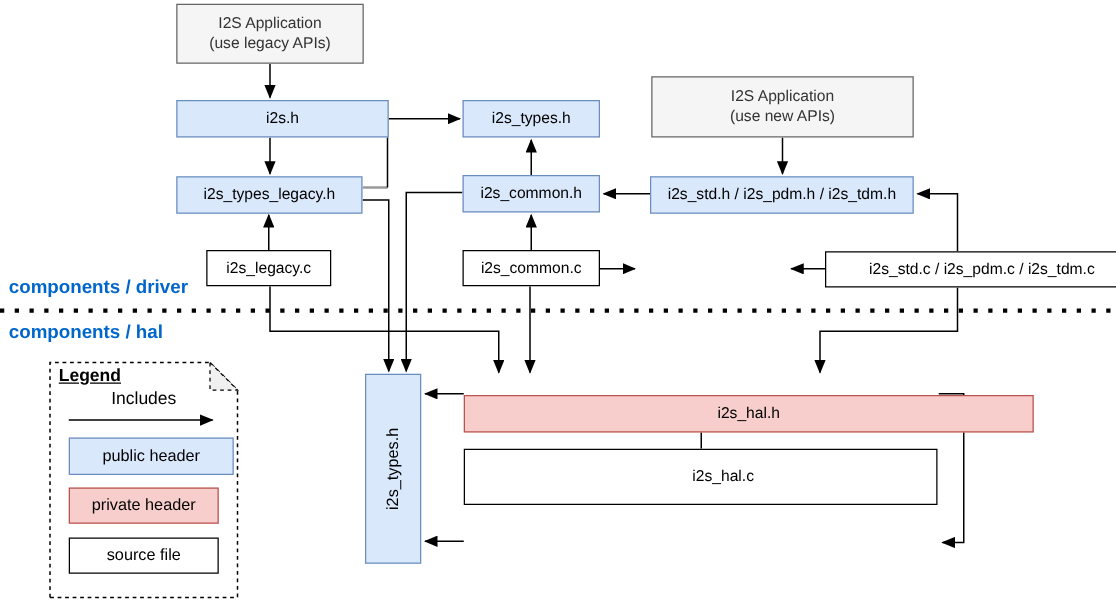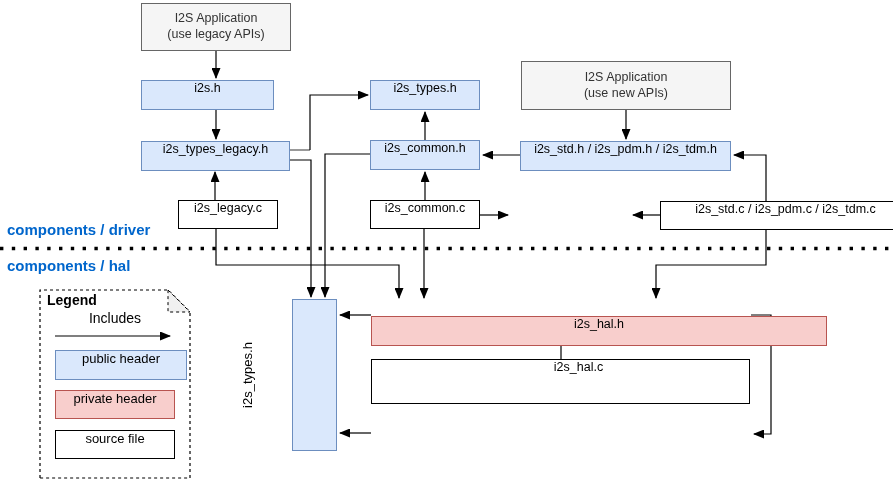--- a/index.html
+++ b/index.html
@@ -3,21 +3,21 @@
 <meta charset="utf-8">
 <style>
   html,body { margin:0; padding:0; background:#ffffff; }
   #stage {
     position:relative; width:893px; height:482px; background:#ffffff;
     font-family:"Liberation Sans", sans-serif; overflow:hidden;
   }
   svg.wires { position:absolute; left:0; top:0; width:893px; height:482px; }
   .node {
     position:absolute; box-sizing:border-box;
-    display:flex; justify-content:center;
+    display:flex; align-items:center; justify-content:center;
     font-size:12.5px; color:#000; text-align:center; line-height:1.25;
     white-space:nowrap;
   }
   .blue  { background:#dae8fc; border:1px solid #6c8ebf; }
   .pink  { background:#f8cecc; border:1px solid #b85450; }
   .white { background:#ffffff; border:1px solid #000000; }
   .gray  { background:#f5f5f5; border:1px solid #666666; color:#333333; }
   .vnode span { transform:rotate(-90deg); white-space:nowrap; font-size:13px; }
   .section-label {
     position:absolute; font-size:15px; font-weight:bold; color:#0066cc;
@@ -93,42 +93,42 @@
     </g>
   </svg>
 
   <div class="section-label" style="left:7px; top:221px;">components / driver</div>
   <div class="section-label" style="left:7px; top:257px;">components / hal</div>
 
   <div class="node gray" style="left:141px; top:3px; width:150px; height:48px; flex-direction:column;">
     <span>I2S Application</span>
     <span>(use legacy APIs)</span>
   </div>
-  <div class="node blue" style="left:141px; top:80px; width:133px; height:30px;">i2s.h</div>
+  <div class="node blue" style="left:141px; top:80px; width:170px; height:30px;">i2s.h</div>
   <div class="node blue" style="left:141px; top:141px; width:149px; height:30px;">i2s_types_legacy.h</div>
-  <div class="node white" style="left:178px; top:200px; width:100px; height:29px;">i2s_legacy.c</div>
+  <div class="node white" style="left:165px; top:200px; width:100px; height:29px;">i2s_legacy.c</div>
 
   <div class="node blue" style="left:370px; top:80px; width:110px; height:30px;">i2s_types.h</div>
   <div class="node blue" style="left:370px; top:140px; width:110px; height:30px;">i2s_common.h</div>
   <div class="node white" style="left:370px; top:200px; width:110px; height:29px;">i2s_common.c</div>
 
   <div class="node gray" style="left:521px; top:61px; width:210px; height:49px; flex-direction:column;">
     <span>I2S Application</span>
     <span>(use new APIs)</span>
   </div>
   <div class="node blue" style="left:520px; top:141px; width:211px; height:30px;">i2s_std.h / i2s_pdm.h / i2s_tdm.h</div>
   <div class="node white" style="left:660px; top:201px; width:251px; height:29px;">i2s_std.c / i2s_pdm.c / i2s_tdm.c</div>
 
   <div class="node blue vnode" style="left:292px; top:299px; width:45px; height:152px;">
     <span>i2s_types.h</span>
   </div>
   <div class="node pink" style="left:371px; top:316px; width:456px; height:30px;">i2s_hal.h</div>
   <div class="node white" style="left:371px; top:359px; width:379px; height:45px;padding-left:36px;">i2s_hal.c</div>
 
   <div class="legend">
-    <div class="legend-title" style="left:47px; top:292px;">Legend</div>
+    <div class="legend-title" style="left:47px; top:292px;text-decoration:underline;">Legend</div>
     <div class="legend-includes" style="left:55px; top:310px;">Includes</div>
     <div class="node blue" style="left:55px; top:350px; width:132px; height:30px;">public header</div>
     <div class="node pink" style="left:55px; top:390px; width:120px; height:29px;">private header</div>
     <div class="node white" style="left:55px; top:430px; width:120px; height:29px;">source file</div>
   </div>
 
 </div>
 
 </body></html>

